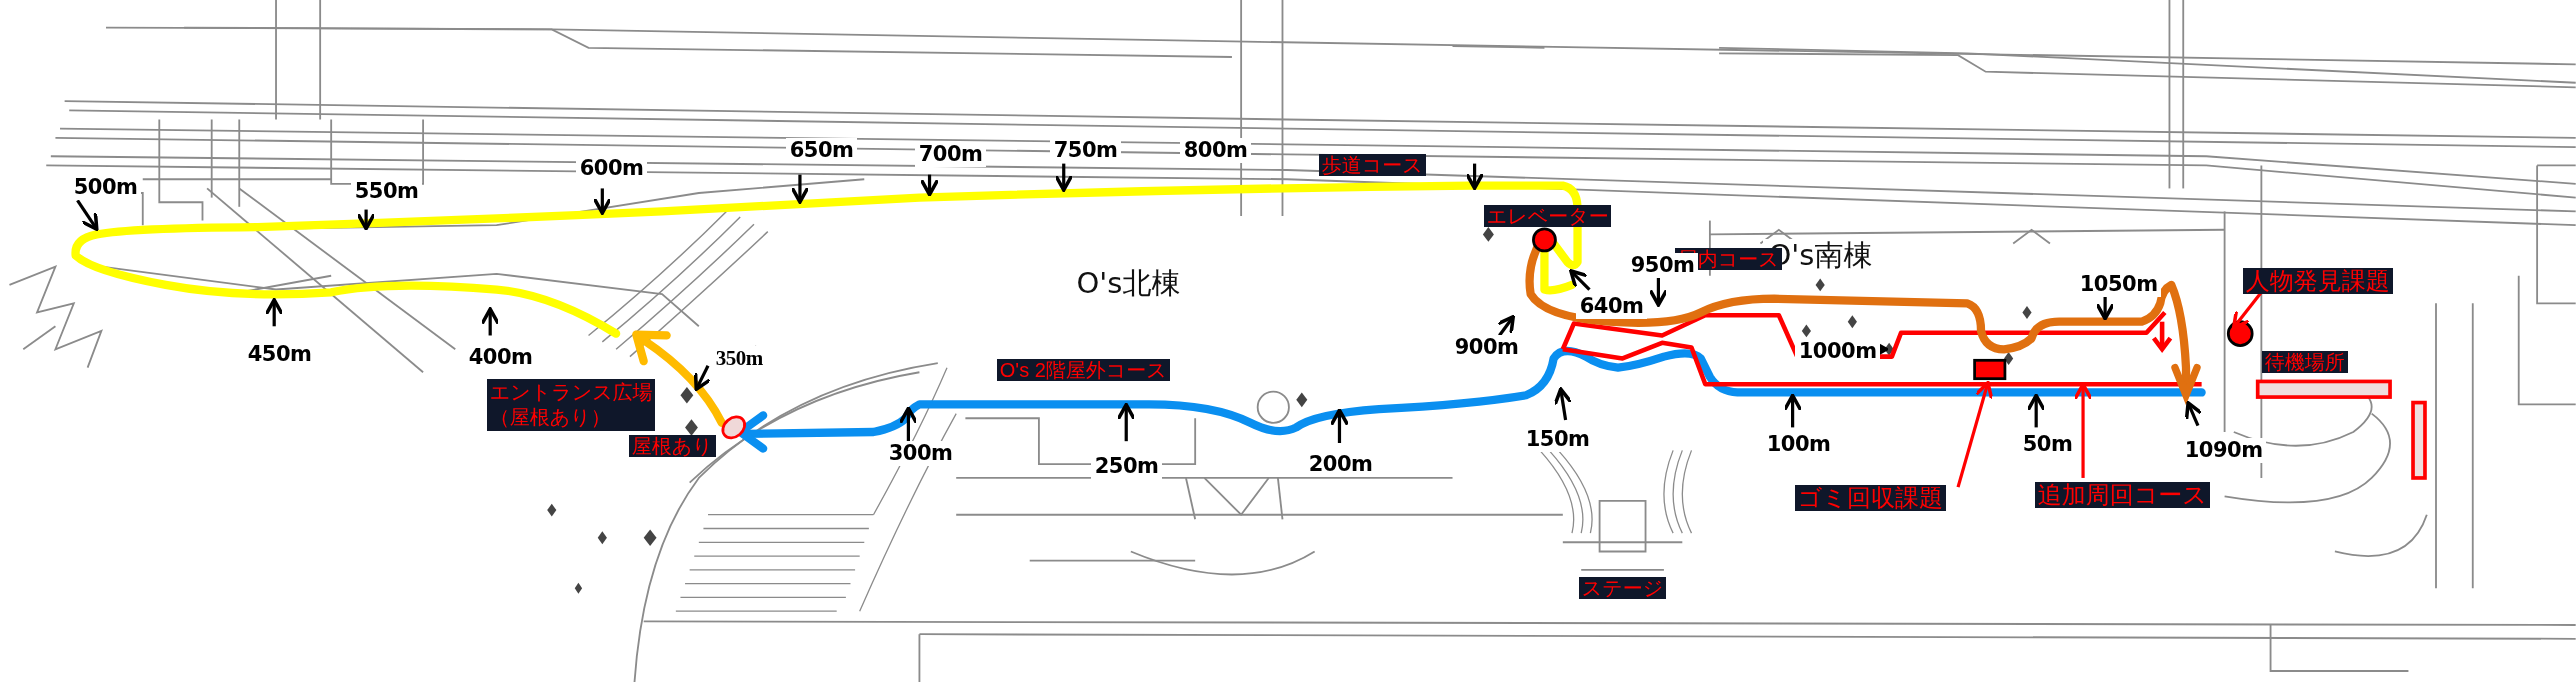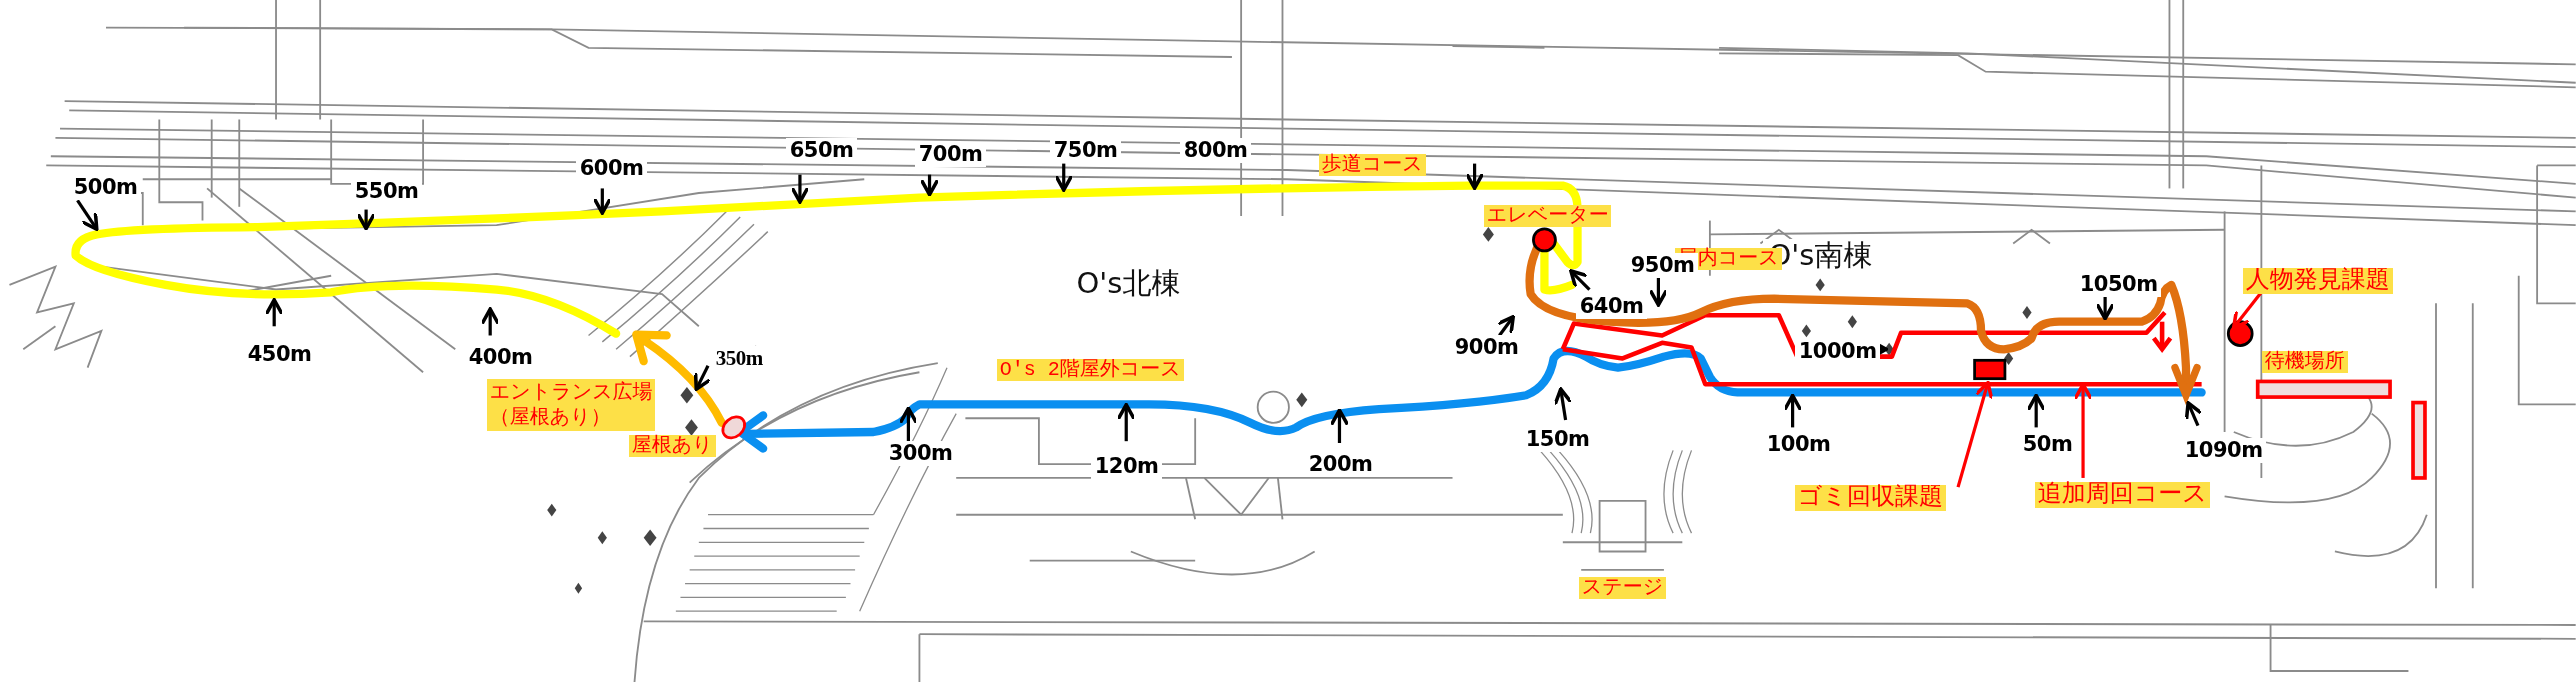--- a/index.html
+++ b/index.html
@@ -20,24 +20,24 @@
   .dist {
     font-family: "DejaVu Sans", "Liberation Sans", sans-serif;
     font-weight: bold;
     font-size: 21px;
     color: #000;
     background: #fff;
     padding: 1.8px 3.7px;
     letter-spacing: -0.5px;
   }
   .red-lbl {
-    font-family: Liberation Mono, monospace;
+    font-family: Liberation Sans, sans-serif;
     color: #ff0000;
     font-size: 20px;
-    background: #fde047;
+    background: #0f172a;
     padding: 0.9px 2.8px;
   }
   .red-lbl.big { font-size: 24px; }
   .bldg {
     font-family: "DejaVu Sans", "Liberation Sans", sans-serif;
     color: #111;
     font-size: 29px;
     background: #fff;
     padding: 1.8px 5.5px;
   }
@@ -257,21 +257,21 @@
   <div class="lbl red-lbl" style="left:1579px;top:577px;">ステージ</div>
   <div class="lbl red-lbl" style="left:2262px;top:351px;">待機場所</div>
 
   <div class="lbl red-lbl big" style="left:1795px;top:485px;">ゴミ回収課題</div>
   <div class="lbl red-lbl big" style="left:2243px;top:268px;">人物発見課題</div>
 
   <div class="lbl dist" style="left:2019px;top:432px;">50m</div>
   <div class="lbl dist" style="left:1763px;top:432px;text-align:center;">100m</div>
   <div class="lbl dist" style="left:1522px;top:427px;">150m</div>
   <div class="lbl dist" style="left:1305px;top:452px;">200m</div>
-  <div class="lbl dist" style="left:1091px;top:454px;">120m</div>
+  <div class="lbl dist" style="left:1091px;top:454px;">250m</div>
   <div class="lbl dist" style="left:885px;top:441px;">300m</div>
   <div class="lbl dist" style="left:712px;top:346px;font-family:Liberation Serif, serif;">350m</div>
   <div class="lbl dist" style="left:465px;top:345px;">400m</div>
   <div class="lbl dist" style="left:244px;top:342px;">450m</div>
   <div class="lbl dist" style="left:70px;top:175px;">500m</div>
   <div class="lbl dist" style="left:351px;top:172px;margin-top:7px;">550m</div>
   <div class="lbl dist" style="left:576px;top:156px;">600m</div>
   <div class="lbl dist" style="left:786px;top:138px;">650m</div>
   <div class="lbl dist" style="left:915px;top:142px;">700m</div>
   <div class="lbl dist" style="left:1050px;top:138px;">750m</div>

